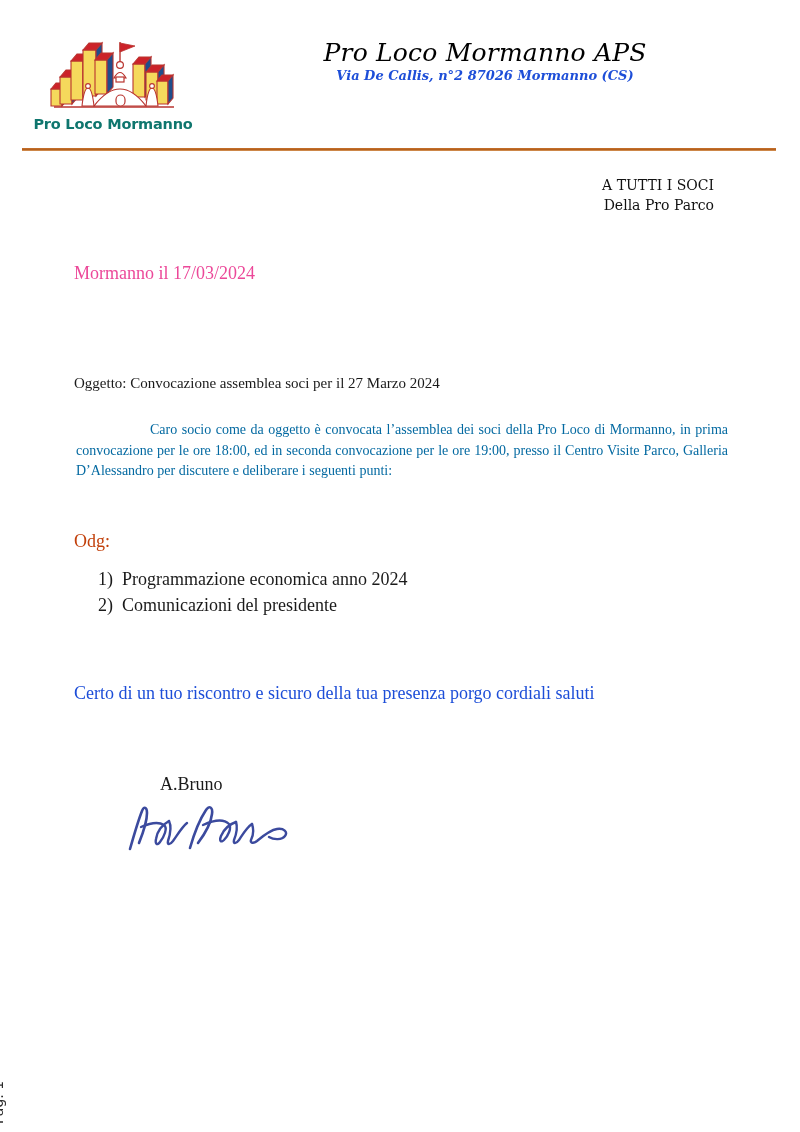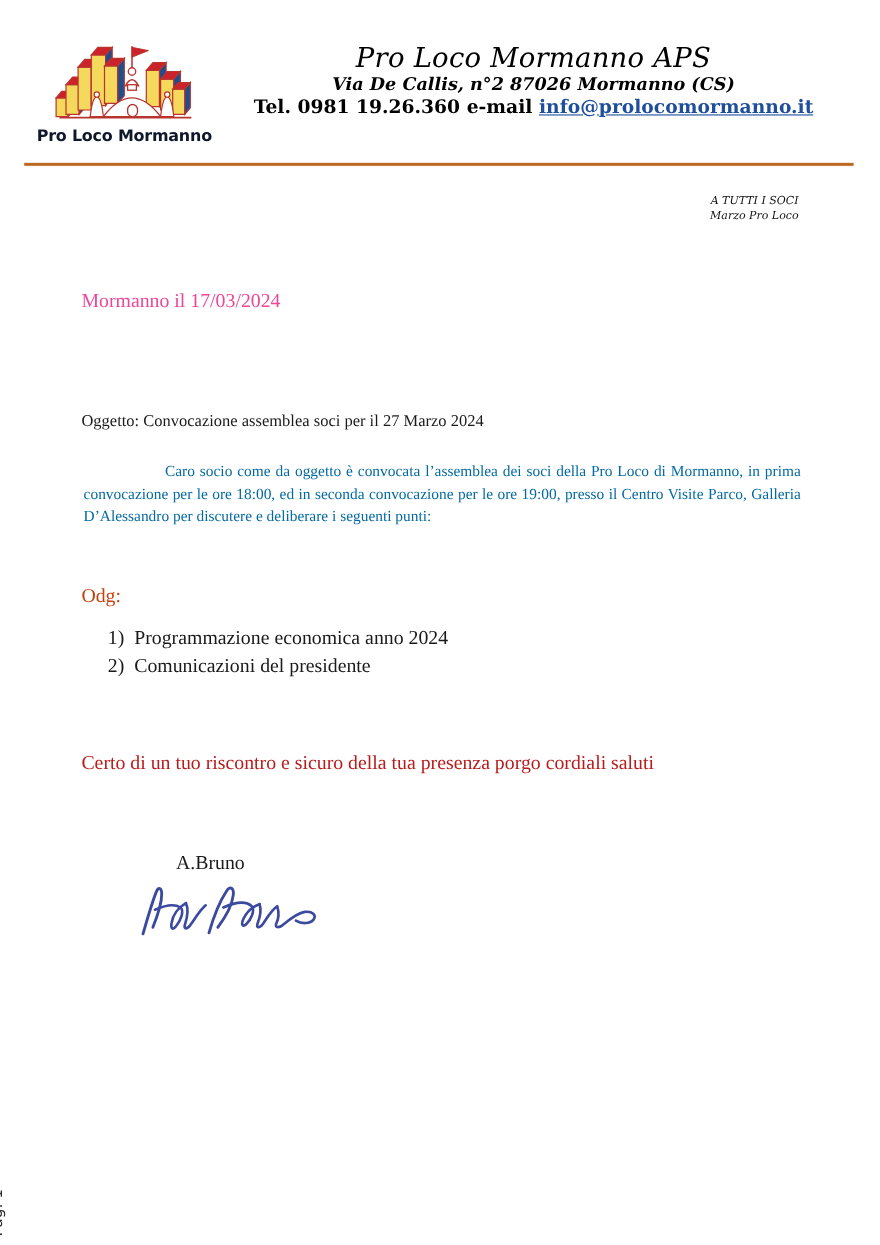--- a/index.html
+++ b/index.html
@@ -42,21 +42,21 @@
     width: 150px;
     height: 80px;
     display: block;
     margin: 0 auto;
   }
   .logo-word {
     font-family: "DejaVu Sans", sans-serif;
     font-weight: bold;
     font-size: 14.5px;
     letter-spacing: -0.2px;
-    color: #0f172a;
+    color: #0f766e;
     margin-top: 2px;
     white-space: nowrap;
   }
 
   .org-block {
     position: absolute;
     left: 195px;
     top: 38px;
     width: 580px;
     text-align: center;
@@ -67,22 +67,22 @@
     font-weight: normal;
     font-style: italic;
     font-size: 25px;
     letter-spacing: 0.2px;
     color: #000000;
   }
   .org-address {
     font-family: "DejaVu Serif", serif;
     font-weight: bold;
     font-style: italic;
-    font-size: 16px;
-    color: #000000;
+    font-size: 13px;
+    color: #1d4ed8;
     margin-top: 1px;
   }
   .org-contact {
     font-family: "DejaVu Serif", serif;
     font-weight: bold;
     font-size: 17px;
     color: #000000;
     margin-top: 2px;
     white-space: nowrap;
   }
@@ -102,26 +102,25 @@
     left: 22px;
     top: 148px;
     width: 754px;
     height: 3px;
     background: linear-gradient(to bottom, #c8732e 0%, #b5611f 50%, #d99a5e 100%);
   }
 
   
   .addressee {
     position: absolute;
-    right: 74px;
+    right: 86px;
     top: 176px;
     text-align: right;
     font-family: "DejaVu Serif", serif;
-    font-style: italic;
-    font-size: 10px;
+    font-size: 14px;
     line-height: 1.42;
     color: #111111;
   }
 
   .date-line {
     position: absolute;
     left: 74px;
     top: 263px;
     font-size: 18px;
     color: #ec4899;
@@ -173,21 +172,21 @@
     gap: 9px;
     padding-left: 24px;
   }
   .odg-num { white-space: nowrap; }
 
   .closing-line {
     position: absolute;
     left: 74px;
     top: 683px;
     font-size: 18px;
-    color: #b91c1c;
+    color: #1d4ed8;
     white-space: nowrap;
   }
 
   .signature-block {
     position: absolute;
     left: 128px;
     top: 773px;
     width: 260px;
   }
   .sign-role {
@@ -283,29 +282,28 @@
         </g>
 
         <line x1="16" y1="73" x2="136" y2="73" stroke="#b9342f" stroke-width="1.6"></line>
       </svg>
       <div class="logo-word">Pro Loco Mormanno</div>
     </div>
 
     <div class="org-block">
       <div class="org-name">Pro Loco Mormanno APS</div>
       <div class="org-address">Via De Callis, n°2  87026 Mormanno (CS)</div>
-      <div class="org-contact"><span>Tel. 0981 19.26.360 e-mail </span><a class="linktext" href="#">info@prolocomormanno.it</a></div>
     </div>
 
     <div class="rule"></div>
   </div>
 
   <div class="addressee">
     <div>A TUTTI I SOCI</div>
-    <div>Marzo Pro Loco</div>
+    <div>Della Pro Parco</div>
   </div>
 
   <div class="date-line">Mormanno il 17/03/2024</div>
 
   <div class="subject-line">Oggetto: Convocazione assemblea soci per il 27 Marzo 2024</div>
 
   <div class="body-par">Caro socio come da oggetto è convocata l’assemblea dei soci della Pro Loco di Mormanno, in prima convocazione per le ore 18:00, ed in seconda convocazione per le ore 19:00, presso il Centro Visite Parco, Galleria D’Alessandro per discutere e deliberare i seguenti punti:</div>
 
   <div class="odg-label">Odg:</div>
   <ul class="odg-list">

